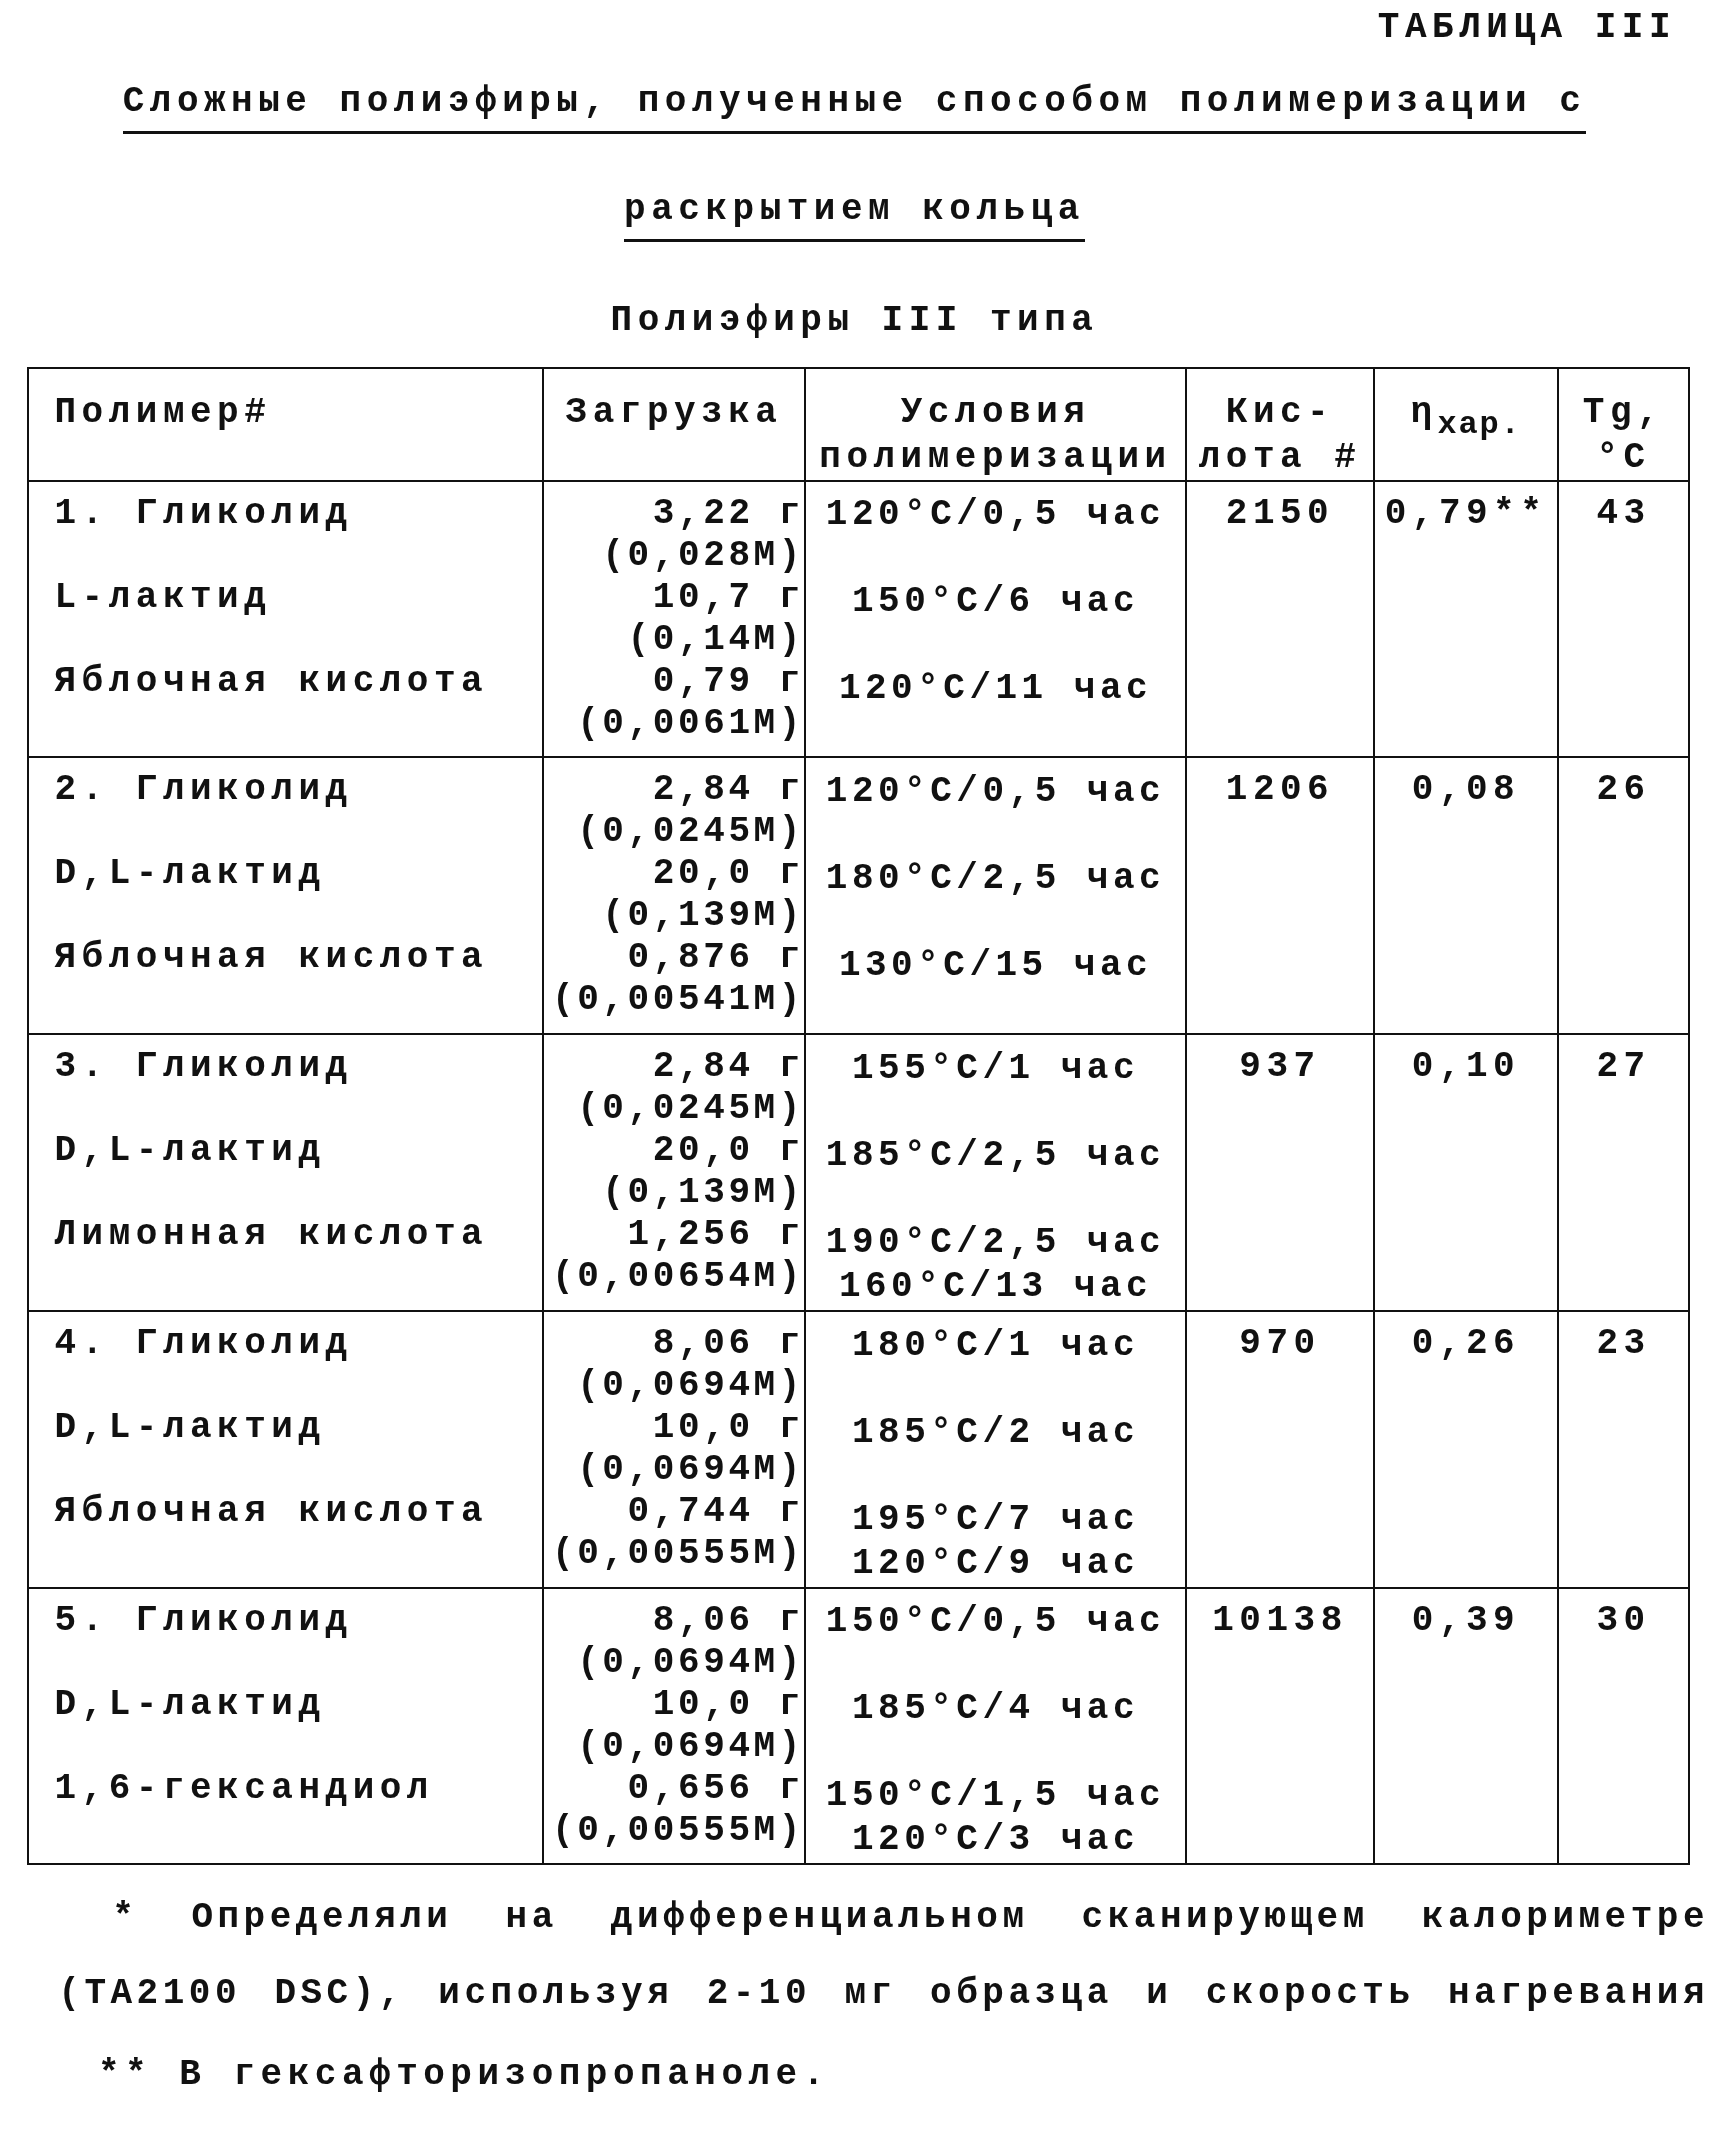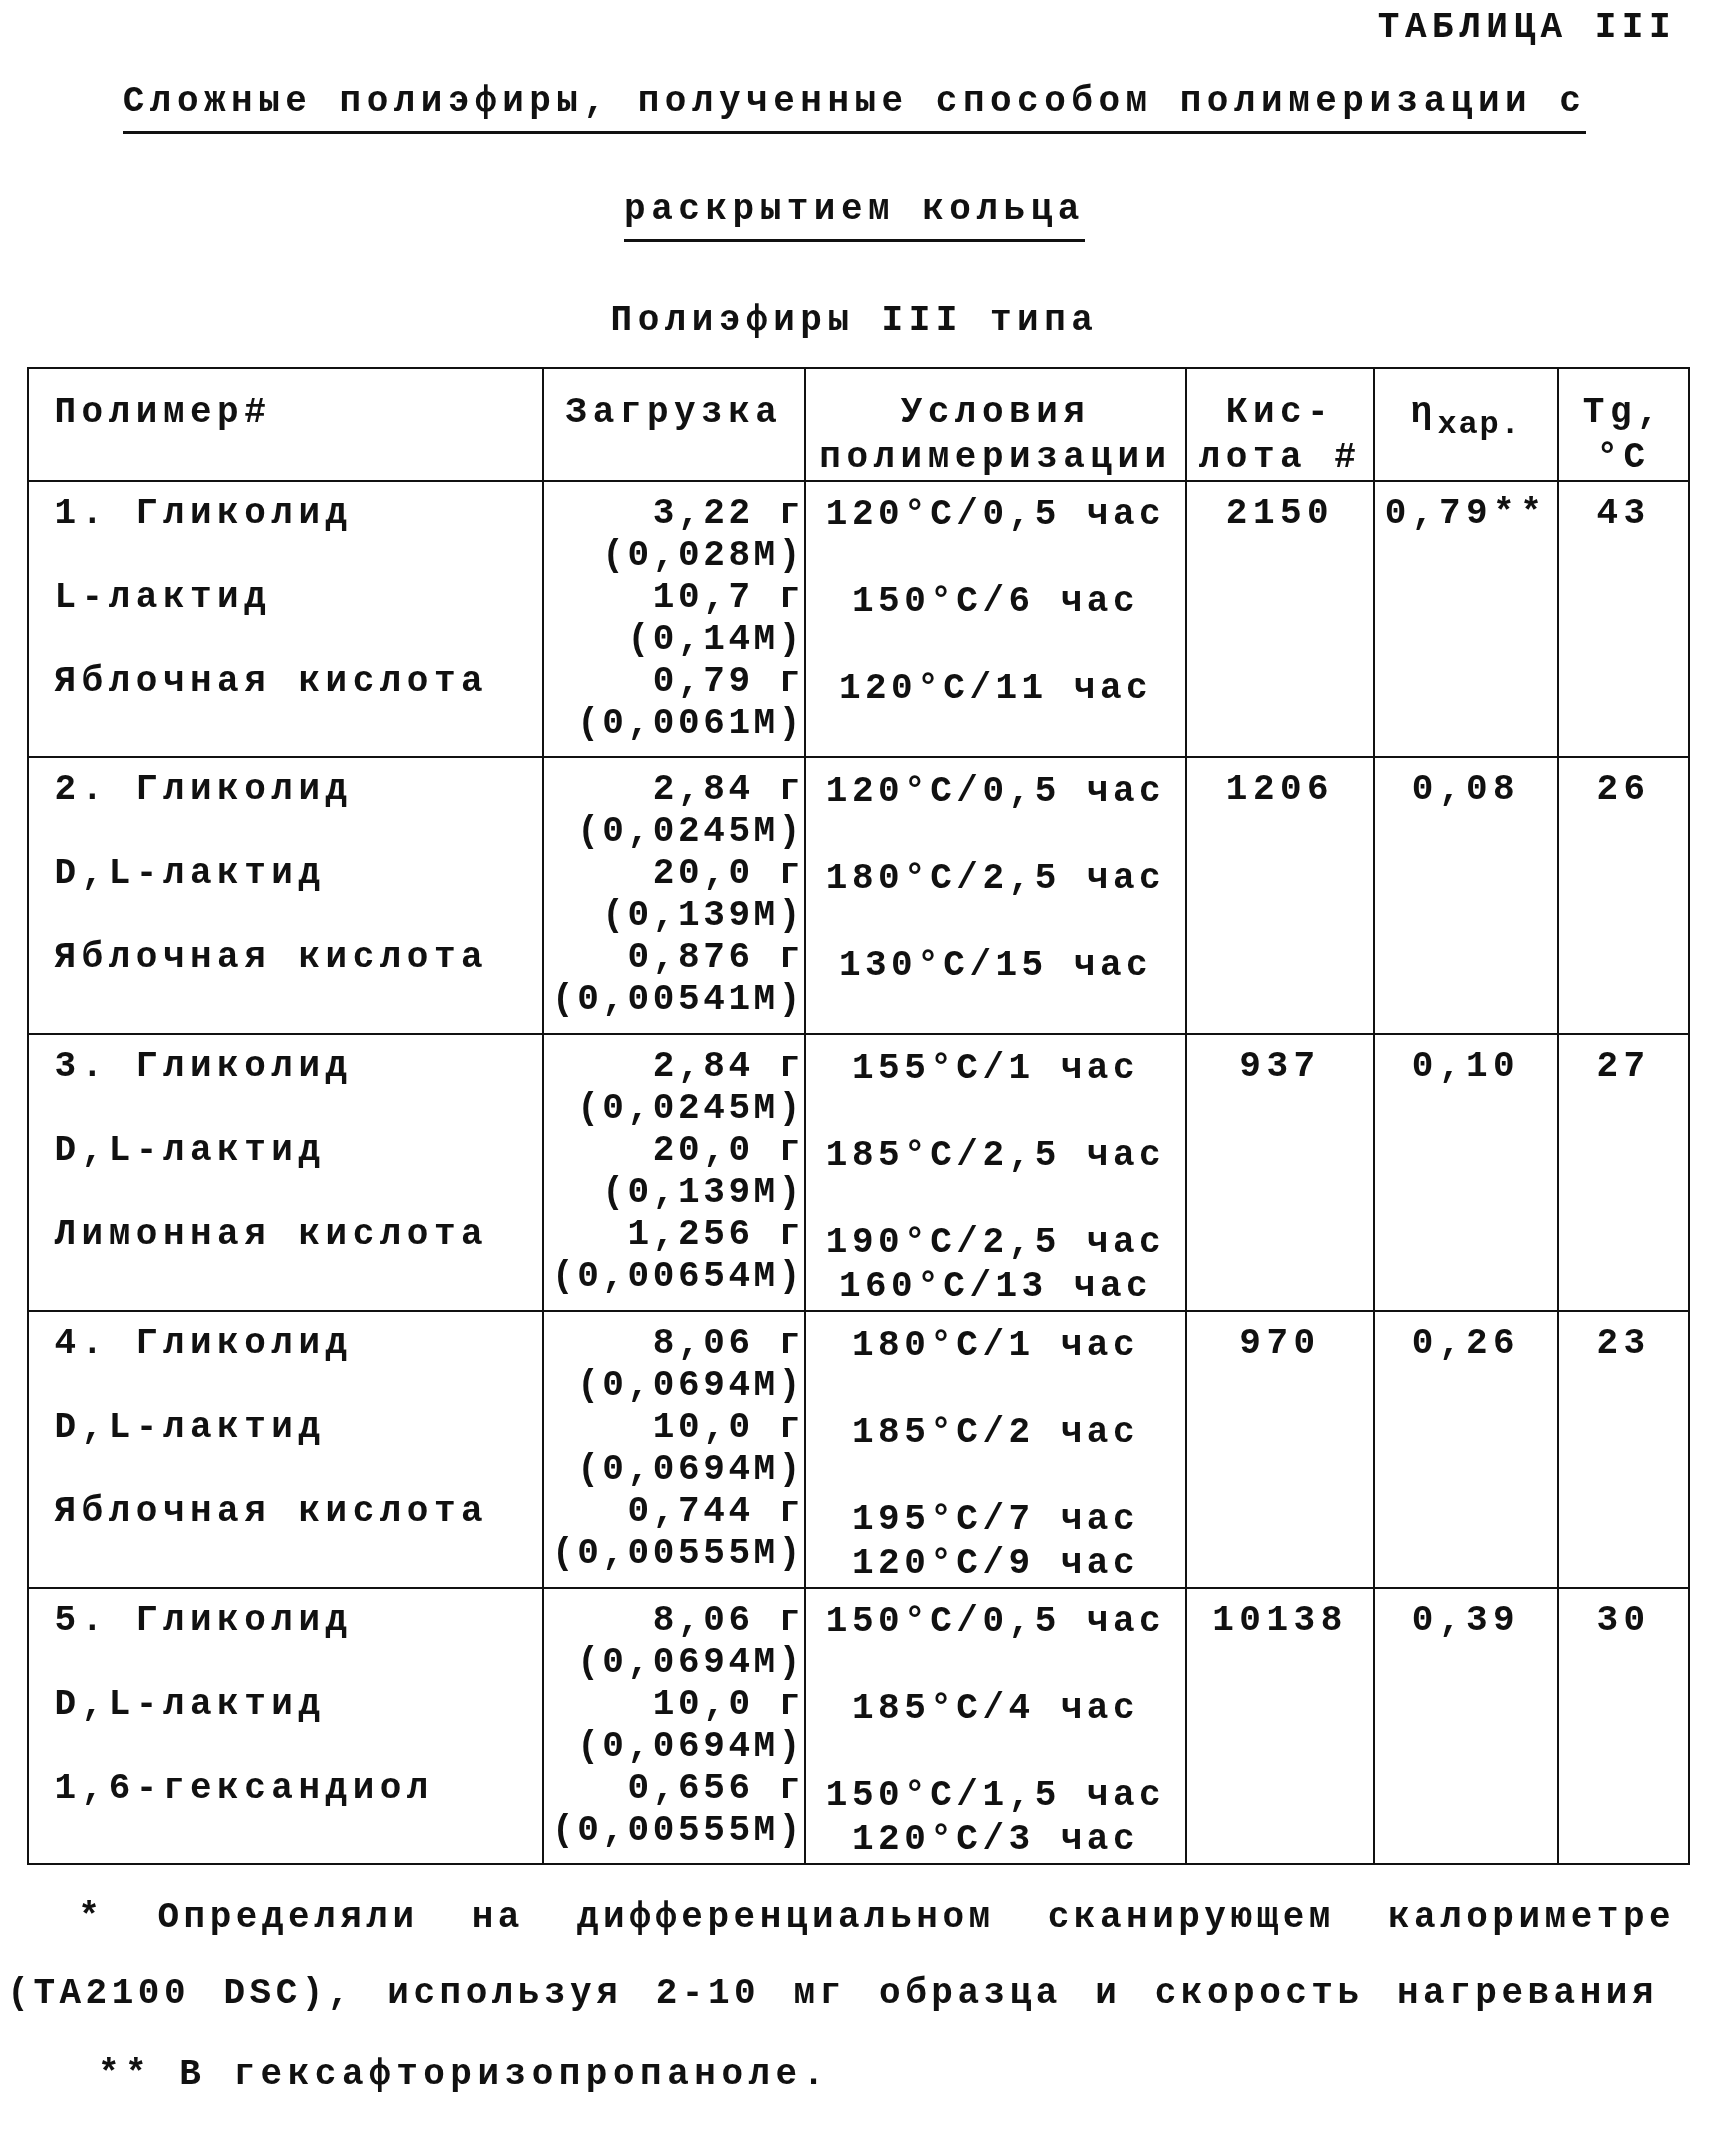--- a/index.html
+++ b/index.html
@@ -50,21 +50,21 @@
   td.c1 { padding: 11px 0 0 25.5px; }
   td.c2 { text-align: right; letter-spacing: 3.6px; padding-top: 11px; }
   td.c3 { text-align: center; letter-spacing: 4.5px; padding-top: 12.7px; }
   td.v  { text-align: center; padding-top: 11px; margin-left: 16px; }
 
   .pl { height: 84px; white-space: nowrap; }
   .ll { height: 42px; white-space: nowrap; }
   .cl-a { height: 87px; white-space: nowrap; }
   .cl-b { height: 44px; white-space: nowrap; }
 
-  .fn { margin: 14.5px 0 0 7.3px; line-height: 76px; letter-spacing: 4.5px; word-spacing: 7.3px; }
+  .fn { margin: 14.5px 0 0 7.3px; line-height: 76px; letter-spacing: 4.5px; word-spacing: 7.3px; text-align: right; }
   .fn-l1 { padding-left: 71px; word-spacing: 27px; white-space: nowrap; }
   .fn-l2 { white-space: nowrap; }
   .fn-l3 { padding-left: 44px; white-space: nowrap; }
   .fn2 { margin: 22px 0 0 98px; white-space: nowrap; }
 </style>
 </head>
 <body>
 
 <div class="table-label">ТАБЛИЦА III</div>
 <div class="title-line">Сложные полиэфиры, полученные способом полимеризации с</div>

